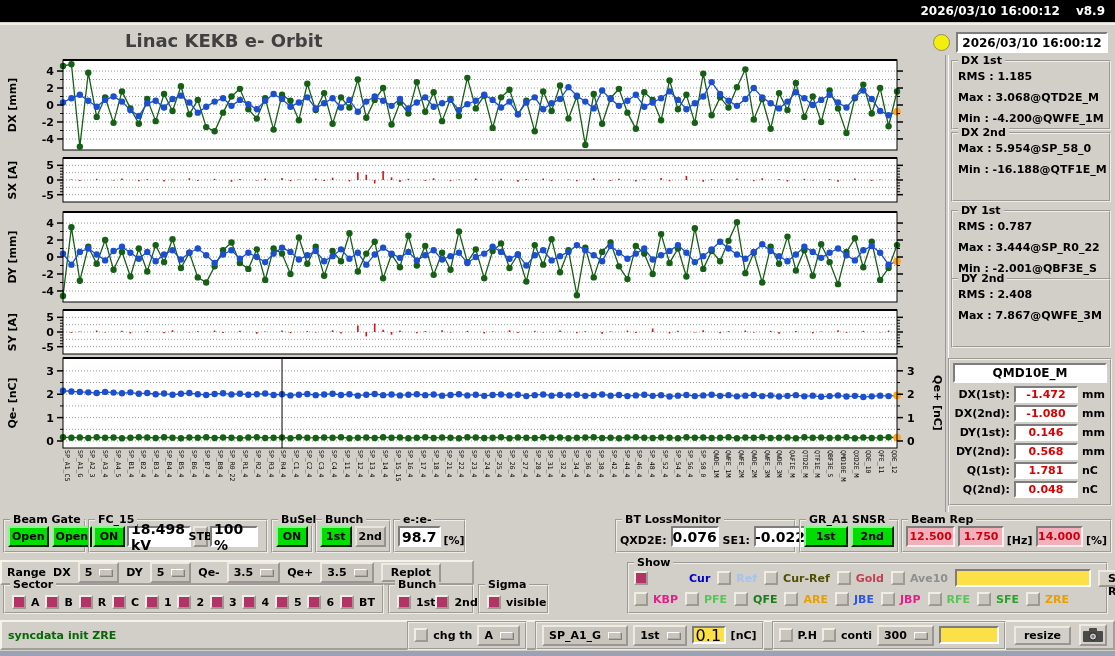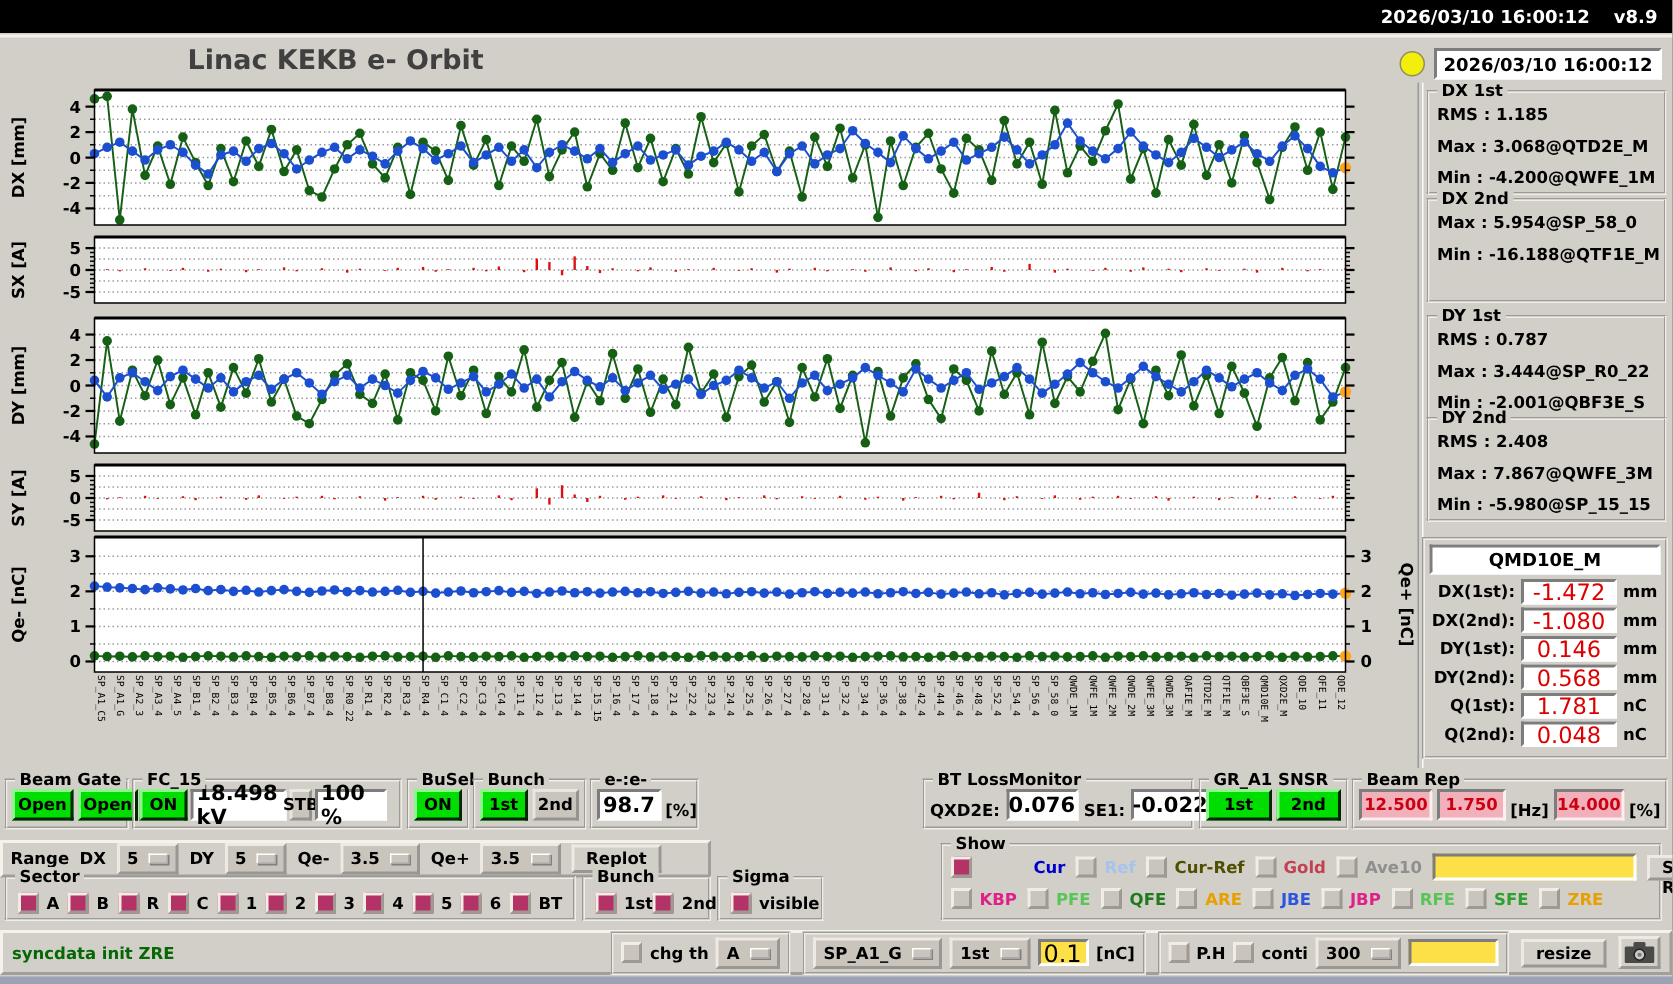--- a/index.html
+++ b/index.html
@@ -29,21 +29,21 @@
   .statgroup{position:absolute;left:951px;width:156px;height:66px;}
   .statrow{font-size:11px;font-weight:bold;padding-left:5px;line-height:21px;white-space:nowrap;}
   .statrow:first-of-type{margin-top:4px;}
   .monitor{position:absolute;left:948px;top:358px;width:160px;height:144px;}
   .monhead{margin:3px 3px 2px 3px;height:16px;background:#fff;border:2px solid;
        border-color:#7d7d7d #fff #fff #7d7d7d;display:flex;align-items:center;justify-content:center;
        font-size:12px;font-weight:bold;}
   .monrow{display:flex;align-items:center;height:19px;padding-left:2px;gap:4px;}
   .monlbl{width:58px;text-align:right;font-size:11px;font-weight:bold;}
   .monval{width:60px;height:13px;background:#fff;border:2px solid;border-color:#7d7d7d #fff #fff #7d7d7d;
-       color:#dd0000;font-size:15px;font-weight:normal;display:flex;align-items:center;justify-content:center;}
+       color:#dd0000;font-size:11px;font-weight:bold;display:flex;align-items:center;justify-content:center;}
   .monunit{font-size:11px;font-weight:bold;}
   .ctl{position:absolute;top:519px;height:34px;display:flex;align-items:flex-end;gap:3px;
        padding:0 3px 4px 3px;box-sizing:border-box;}
   .gbtn{height:21px;border:2px outset #e9e6e0;background:#c9c5bd;font-size:11px;font-weight:bold;
        display:flex;align-items:center;justify-content:center;padding:0 2px;font-family:inherit;color:#000;}
   .green{background:#00dd00;border-color:#8cf58c #067a06 #067a06 #8cf58c;}
   .wbox{height:17px;background:#fff;border:2px solid;border-color:#7d7d7d #fff #fff #7d7d7d;
        font-size:14px;font-weight:bold;display:flex;align-items:center;justify-content:center;padding:0 2px;}
   .pbox{height:17px;background:#f2b0ba;border:2px solid;border-color:#7d7d7d #fdeef0 #fdeef0 #7d7d7d;
        color:#cc0011;font-size:11px;font-weight:bold;display:flex;align-items:center;justify-content:center;}
@@ -1090,21 +1090,20 @@
       <div class="statgroup etch" style="top: 210px;">
         <span class="gtitle">DY 1st</span>
         <div class="statrow">RMS :  0.787</div>
         <div class="statrow">Max :  3.444@SP_R0_22</div>
         <div class="statrow">Min :  -2.001@QBF3E_S</div>
       </div>
       <div class="statgroup etch" style="top: 278px;">
         <span class="gtitle">DY 2nd</span>
         <div class="statrow">RMS :  2.408</div>
         <div class="statrow">Max :  7.867@QWFE_3M</div>
-        <div class="statrow">Min :  -5.980@SP_15_15</div>
       </div>
     </div>
 
   <div id="monitor" class="monitor etch">
       <div class="monhead">QMD10E_M</div>
       <div class="monrow">
         <span class="monlbl">DX(1st):</span>
         <span class="monval">-1.472</span>
         <span class="monunit">mm</span>
       </div>

